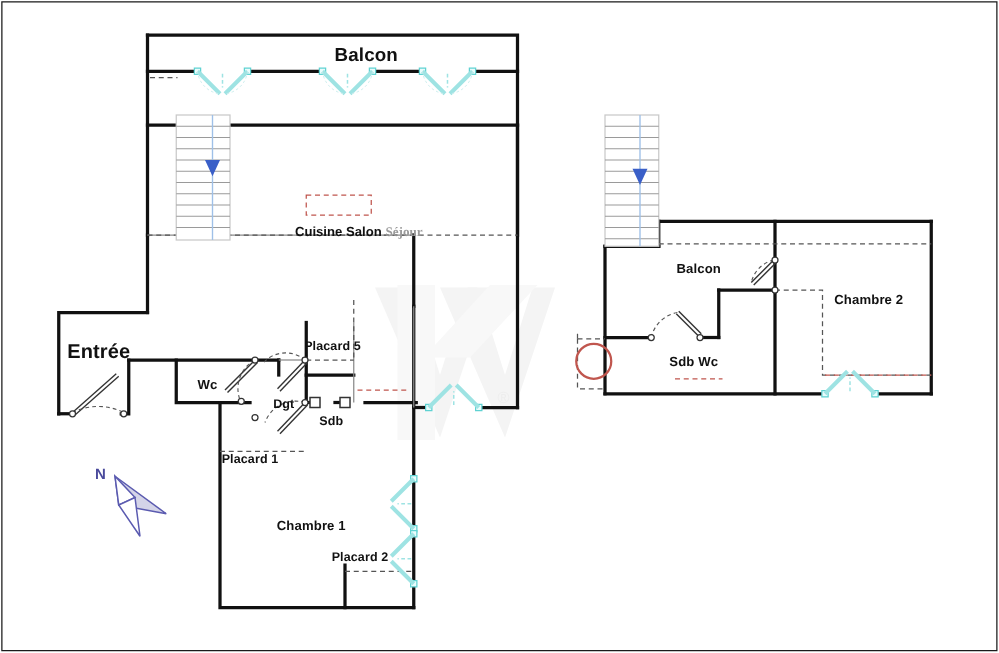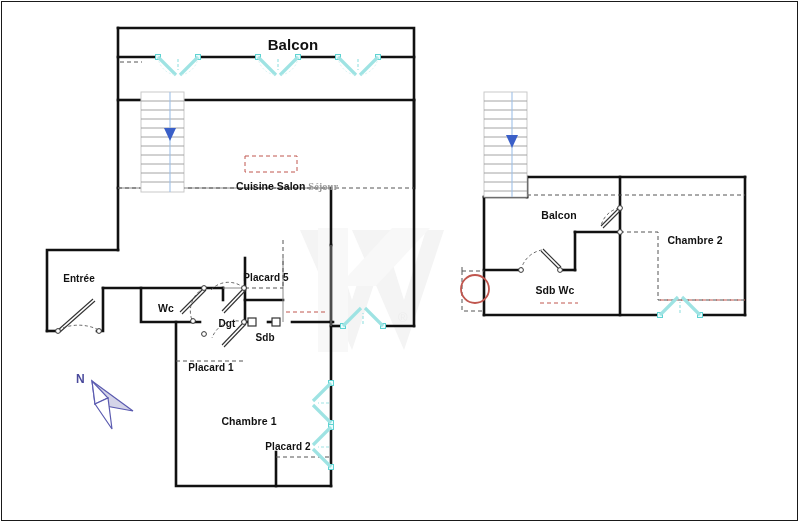--- a/index.html
+++ b/index.html
@@ -253,25 +253,25 @@
       <polygon points="95,404 112,429 108,398" fill="#ffffff" stroke="#5b5bb0" stroke-width="1.2"></polygon>
     </g>
   </svg>
 
   <div class="lbl" style="left:275px;top:36px;font-size:15px;transform:translateX(-50%);margin-left:18px;">Balcon</div>
 
   <div style="position:absolute;left:275px;top:180px;transform:translateX(-50%);white-space:nowrap;font-size:10.5px;font-weight:bold;font-family:'Liberation Sans',sans-serif;">
     <span style="color:#111;margin-left:24px;">Cuisine Salon </span><span style="color:#9a9a9a;font-family:Liberation Serif, serif;">Séjour</span>
   </div>
 
-  <div class="lbl" style="left:79px;top:273px;font-size:10px;transform:translateX(-50%);">Entrée</div>
+  <div class="lbl" style="left:79px;top:273px;font-size:16px;transform:translateX(-50%);">Entrée</div>
   <div class="lbl" style="left:166px;top:302px;font-size:10.5px;transform:translateX(-50%);">Wc</div>
   <div class="lbl" style="left:227px;top:318px;font-size:10px;transform:translateX(-50%);">Dgt</div>
   <div class="lbl" style="left:266px;top:272px;font-size:10px;transform:translateX(-50%);">Placard 5</div>
-  <div class="lbl" style="left:200px;top:362px;font-size:10px;transform:translateX(-50%);margin-left:11px;">Placard 1</div>
+  <div class="lbl" style="left:200px;top:362px;font-size:10px;transform:translateX(-50%);">Placard 1</div>
   <div class="lbl" style="left:265px;top:332px;font-size:10px;transform:translateX(-50%);">Sdb</div>
   <div class="lbl" style="left:249px;top:415px;font-size:10.5px;transform:translateX(-50%);text-align:center;">Chambre 1</div>
   <div class="lbl" style="left:283px;top:441px;font-size:10px;transform:translateX(-50%);padding-left:10px;">Placard 2</div>
   <div class="lbl" style="left:559px;top:209px;font-size:10.5px;transform:translateX(-50%);">Balcon</div>
   <div class="lbl" style="left:555px;top:284px;font-size:10.5px;transform:translateX(-50%);">Sdb Wc</div>
   <div class="lbl" style="left:695px;top:234px;font-size:10.5px;transform:translateX(-50%);">Chambre 2</div>
 
   <div class="lbl" style="left:76px;top:372px;font-size:12px;color:#4a4a9c;font-weight:bold;">N</div>
 
   <div id="frame"></div>

